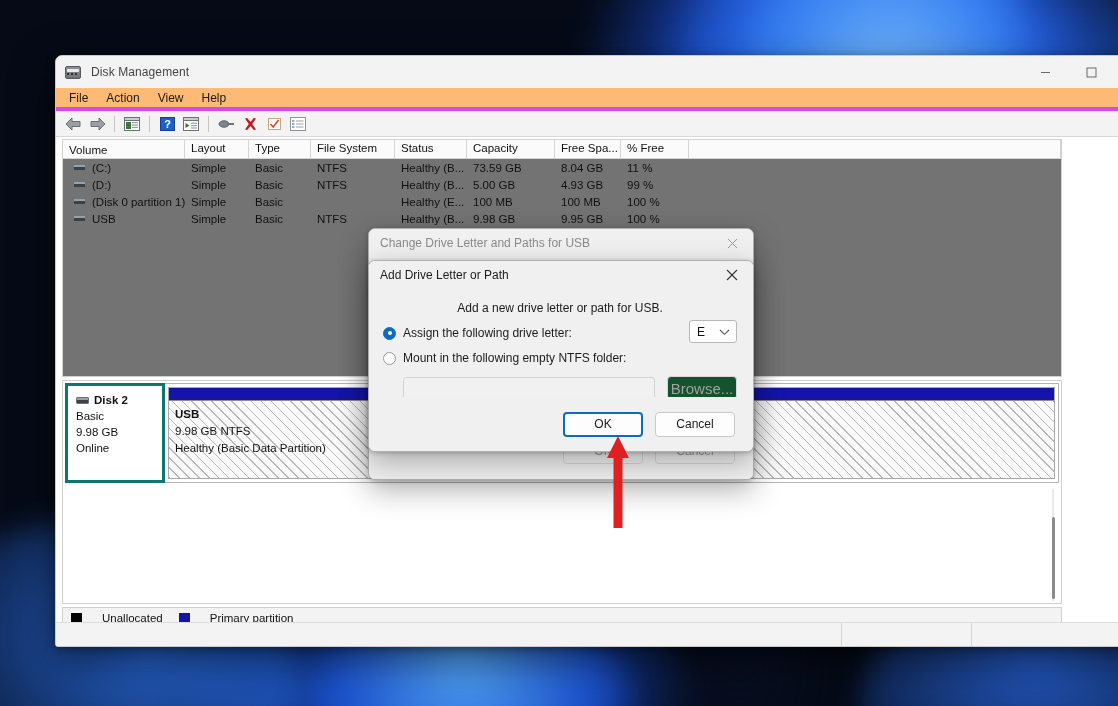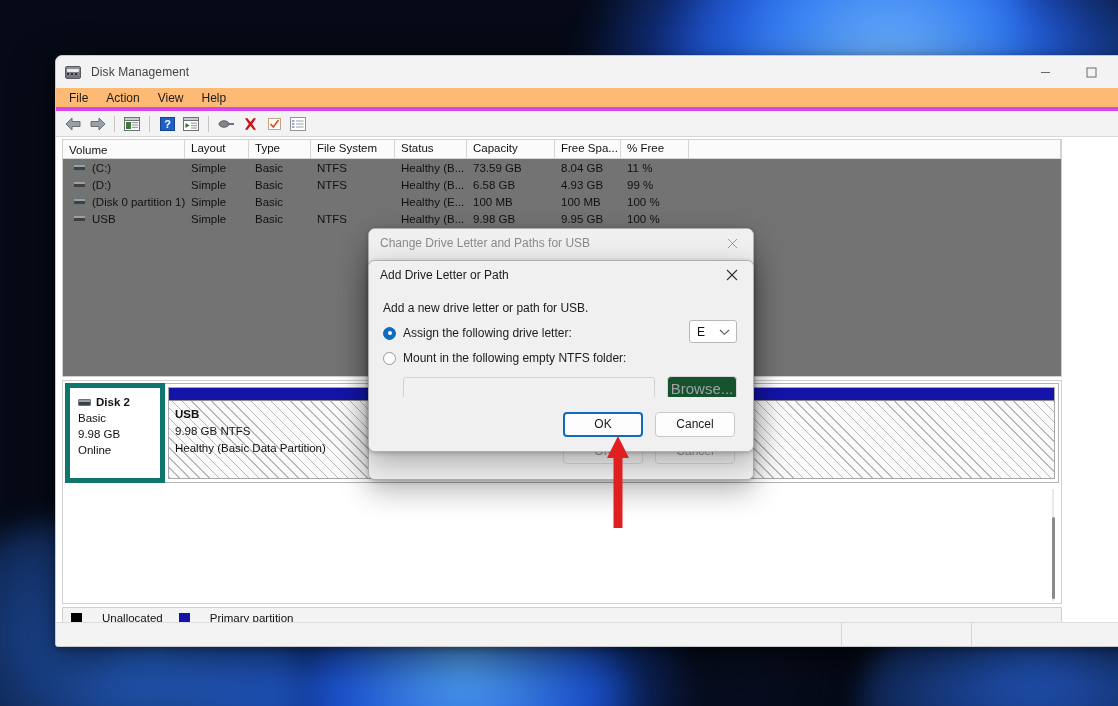--- a/index.html
+++ b/index.html
@@ -141,21 +141,21 @@
   #disk-panel {
     position: absolute; left: 6px; top: 243px;
     width: 1000px; height: 224px;
     background: #fff;
     border: 1px solid #d0d0d0;
     overflow: hidden;
   }
   #disk-row { display: flex; height: 100px; margin: 2px; }
   #disk-info {
     width: 100px;
-    border: 5px solid #0f766e;
+    border: 3px solid #0f766e;
     background: #fff;
     font-size: 11.5px; color: #111;
     padding: 6px 0 11px 8px;
     line-height: 16px;
   }
   #disk-info .d-title { font-weight: bold; display:flex; align-items:center; gap:5px; }
   .disk-ico {
     width: 13px; height: 7px;
     background: linear-gradient(#9aa0a4 0 2px, #3b4144 2px 5px, #9aa0a4 5px 7px);
     border: 1px solid #6d7478; border-radius: 1px;
@@ -277,21 +277,21 @@
     left: 368px; top: 260px;
     width: 386px; height: 192px;
   }
   #dlg-front .dlg-title { color: #1b1b1b; }
   #dlg-front .dlg-close { color: #333; }
   #front-body {
     padding: 12px 16px 0 14px;
     font-size: 12px; color: #1b1b1b;
     position: relative; height: 115px;
   }
-  .hint { margin-bottom: 11px; }
+  .hint { margin-bottom: 11px; text-align: center; }
   .radio-line { display: flex; align-items: center; margin-bottom: 11px; }
   .radio {
     width: 13px; height: 13px; border-radius: 50%;
     border: 1px solid #9a9a9a; background: #fff;
     margin-right: 7px; flex: 0 0 auto; position: relative;
   }
   .radio.on { border: 1px solid #0f6cbd; background: #0f6cbd; }
   .radio.on::after {
     content:""; position:absolute; left: 3.5px; top: 3.5px;
     width: 4px; height: 4px; border-radius: 50%; background: #fff;
@@ -478,21 +478,21 @@
         </div>
         <div class="vrow">
           <div class="vcell c-vol">
               <span class="vol-ico"></span>
               <span>(D:)</span>
             </div>
           <div class="vcell c-lay">Simple</div>
           <div class="vcell c-typ">Basic</div>
           <div class="vcell c-fs">NTFS</div>
           <div class="vcell c-st">Healthy (B...</div>
-          <div class="vcell c-cap">6.58 GB</div>
+          <div class="vcell c-cap">5.00 GB</div>
           <div class="vcell c-free">4.93 GB</div>
           <div class="vcell c-pf">99 %</div>
         </div>
         <div class="vrow">
           <div class="vcell c-vol">
               <span class="vol-ico"></span>
               <span>(Disk 0 partition 1)</span>
             </div>
           <div class="vcell c-lay">Simple</div>
           <div class="vcell c-typ">Basic</div>

